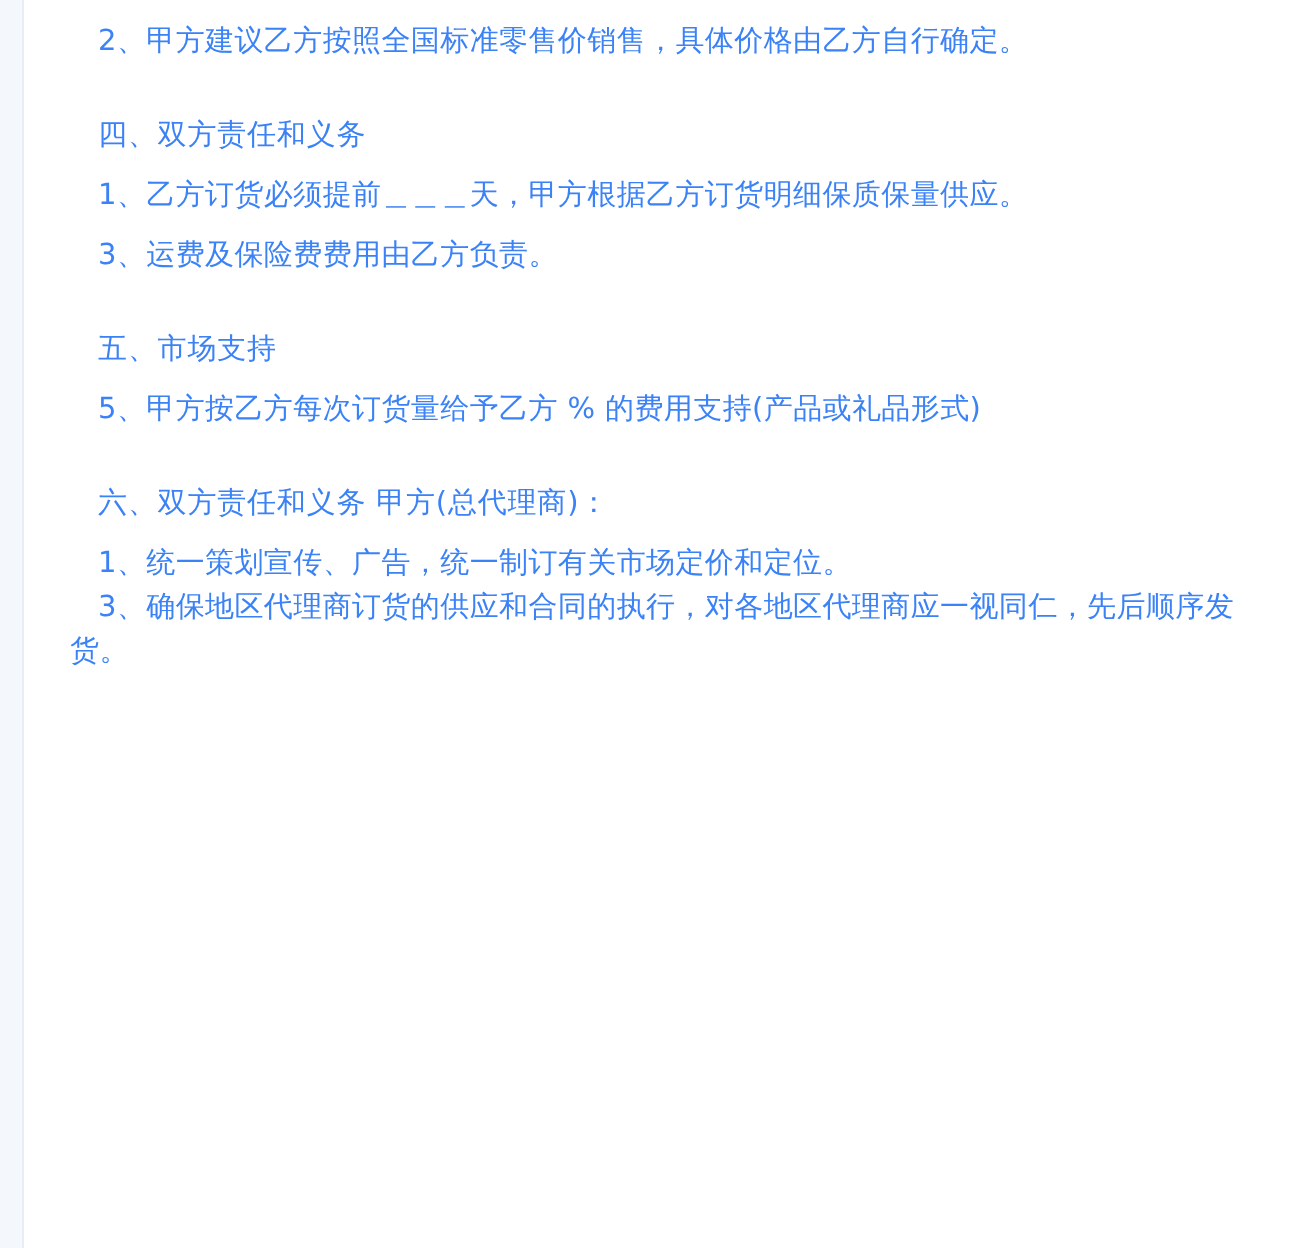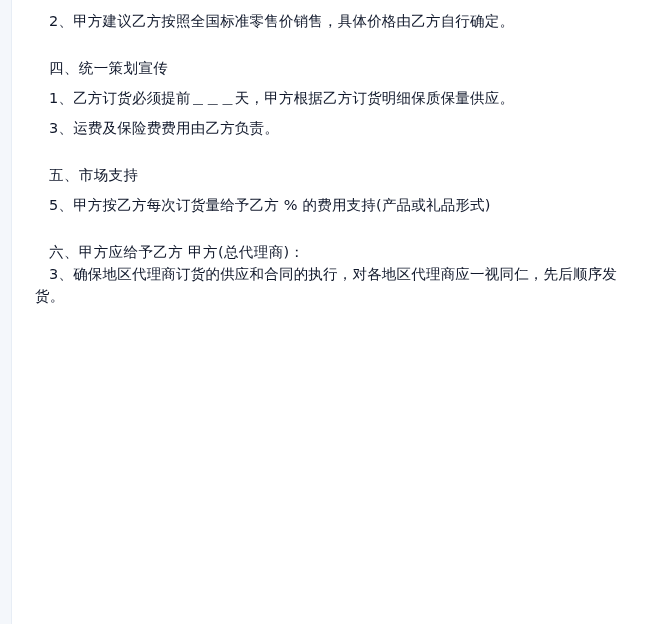--- a/index.html
+++ b/index.html
@@ -32,21 +32,21 @@
   .doc-body {
     position: absolute;
     left: 11px;
     top: 0;
     width: 639px;
     height: 624px;
     padding: 0 22px 0 24px;
     box-sizing: border-box;
   }
   .para {
-    color: #0f172a;
+    color: #3b82f6;
     font-size: 14.5px;
     line-height: 22px;
     letter-spacing: 0.2px;
     margin: 0;
     white-space: pre-wrap;
   }
   .p-num {
     text-indent: 14px;
     margin-top: 8px;
   }
@@ -67,32 +67,33 @@
 <body>
 
 <div id="page">
 
   <div class="left-rule"></div>
 
   <div class="doc-body">
 
     <p class="para p-first">2、甲方建议乙方按照全国标准零售价销售，具体价格由乙方自行确定。</p>
 
-    <p class="para p-head">四、统一策划宣传</p>
+    <p class="para p-head">四、双方责任和义务</p>
 
     <p class="para p-num">1、乙方订货必须提前＿＿＿天，甲方根据乙方订货明细保质保量供应。</p>
 
 
     <p class="para p-num">3、运费及保险费费用由乙方负责。</p>
 
     <p class="para p-head">五、市场支持</p>
 
     <p class="para p-num">5、甲方按乙方每次订货量给予乙方 % 的费用支持(产品或礼品形式)</p>
 
 
-    <p class="para p-head">六、甲方应给予乙方 甲方(总代理商)：</p>
+    <p class="para p-head">六、双方责任和义务 甲方(总代理商)：</p>
 
+    <p class="para p-num">1、统一策划宣传、广告，统一制订有关市场定价和定位。</p>
 
 
     <p class="para p-wrap">3、确保地区代理商订货的供应和合同的执行，对各地区代理商应一视同仁，先后顺序发货。</p>
 
   </div>
 </div>
 
 </body></html>

